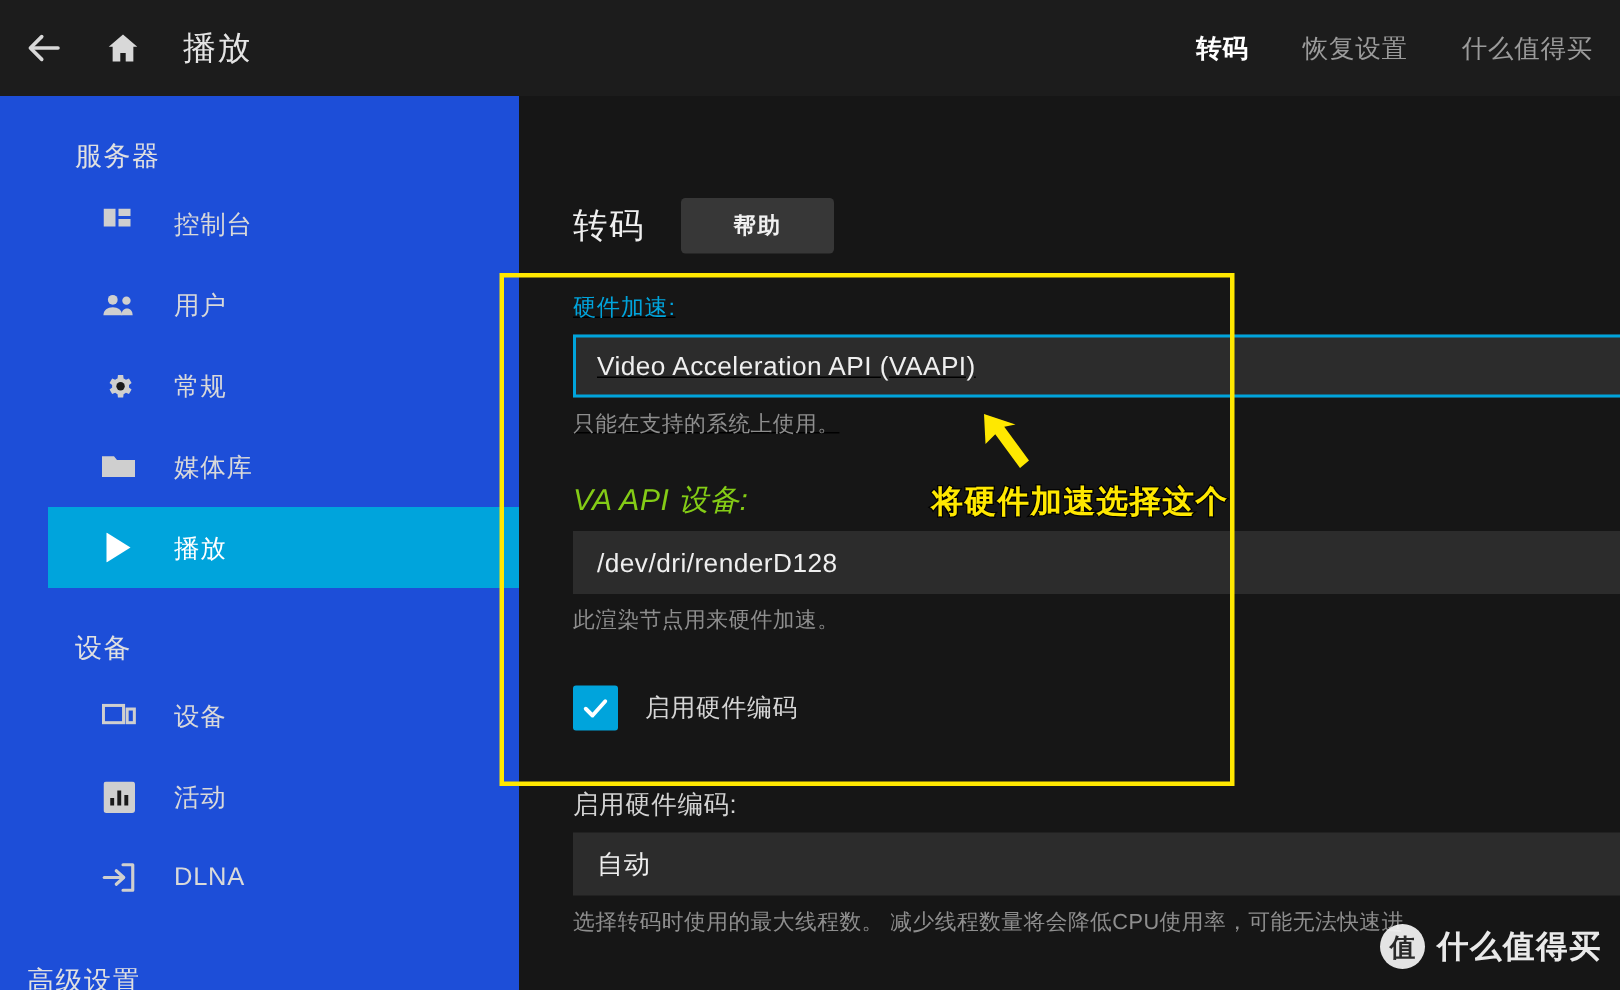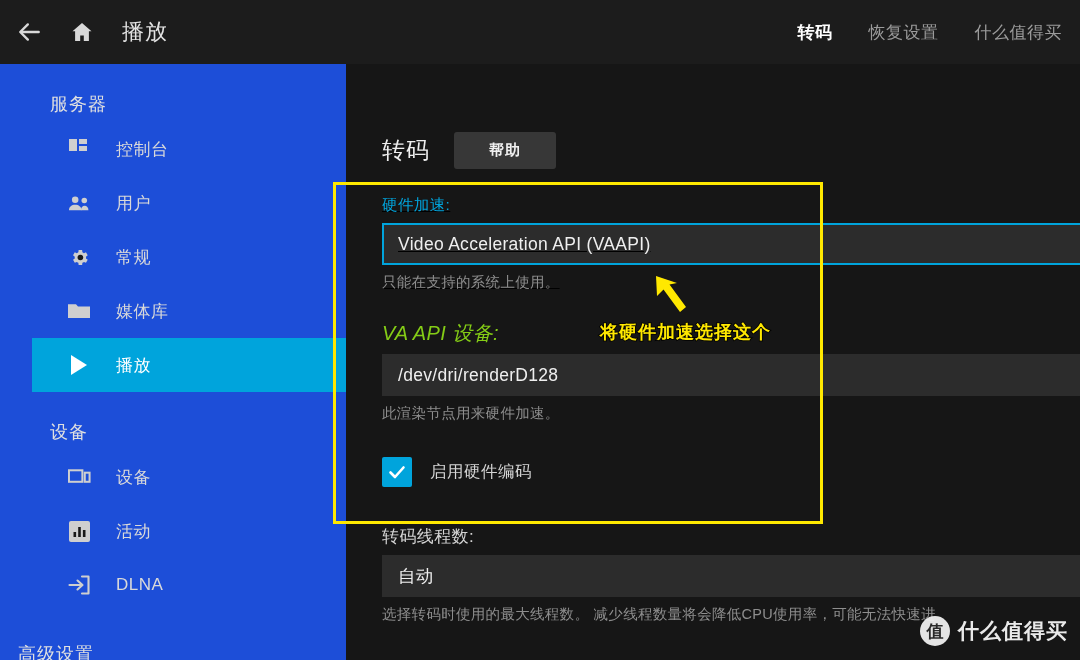--- a/index.html
+++ b/index.html
@@ -104,22 +104,22 @@
   .cbox svg { display: block; }
   .cbox-label { margin-left: 18px; font-size: 16.5px; color: #d6d6d6; letter-spacing: .5px; }
 
   
   .anno-box {
     position: absolute; left: 333px; top: 182px; width: 490px; height: 342px;
     border: 3px solid #ffe800; pointer-events: none;
   }
   .anno-arrow { position: absolute; left: 650px; top: 272px; pointer-events: none; }
   .anno-text {
-    position: absolute; left: 600px; top: 320px;
-    font-size: 18px; font-weight: bold; color: #ffe800; letter-spacing: 1px;
+    position: absolute; left: 621px; top: 320px;
+    font-size: 21px; font-weight: bold; color: #ffe800; letter-spacing: 1px;
     white-space: nowrap; pointer-events: none;
     -webkit-text-stroke: 1.6px #000;
     paint-order: stroke fill;
   }
 
   
   .watermark {
     position: absolute; right: 12px; bottom: 14px;
     display: flex; align-items: center; pointer-events: none;
     opacity: .93;
@@ -277,21 +277,21 @@
         <span>
           <svg width="20" height="20" viewBox="0 0 20 20" fill="none" stroke="#ffffff" stroke-width="2.6" stroke-linecap="round" stroke-linejoin="round">
             <polyline points="3.5,10.5 8,15 16.5,5.5"></polyline>
           </svg>
         </span>
       </span>
       <span class="cbox-label">启用硬件编码</span>
     </div>
 
     <div class="field" style="margin-top:38px;">
-      <div class="field-label" style="font-size:17px;color:#d4d4d4;">转码线程数:</div>
+      <div class="field-label" style="font-size:17px;color:#d4d4d4;">启用硬件编码:</div>
       <div class="field-input" style="width:732px;">自动</div>
       <div class="field-help">选择转码时使用的最大线程数。 减少线程数量将会降低CPU使用率，可能无法快速进</div>
     </div>
   </div>
 
   <div class="anno-box"></div>
 
   <div class="anno-arrow">
     <svg width="48" height="48" viewBox="0 0 48 48">
       <path d="M6 4 L7 24 L13.5 17.5 L30 40 L36 35 L19.5 12.5 L27 11 Z" fill="#ffe800"></path>

